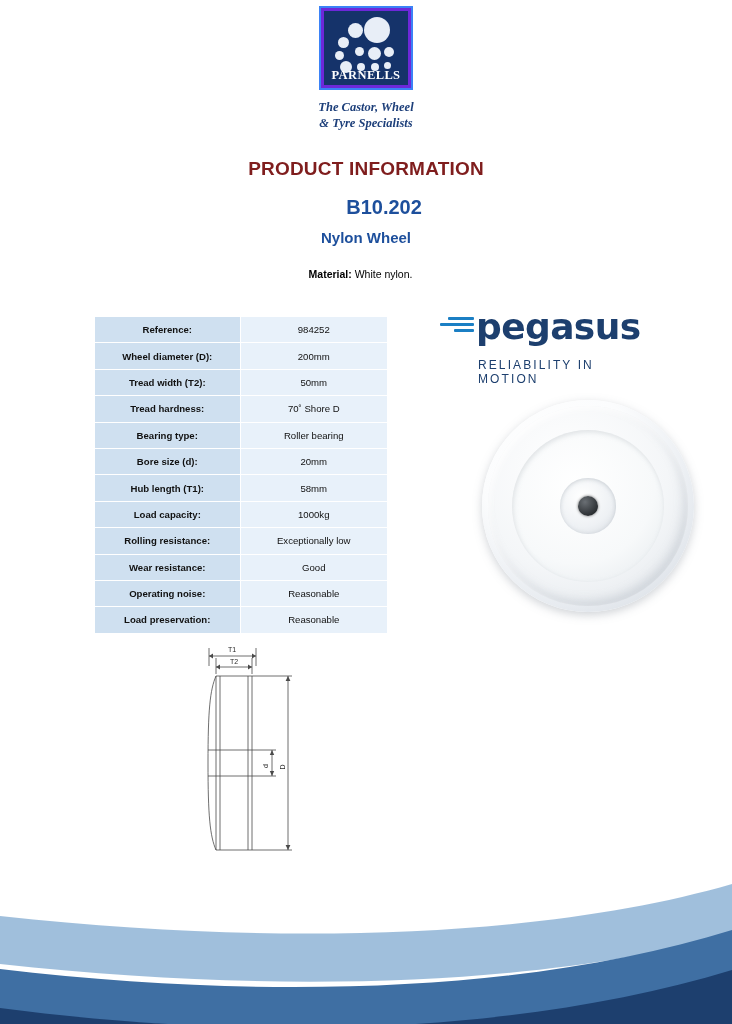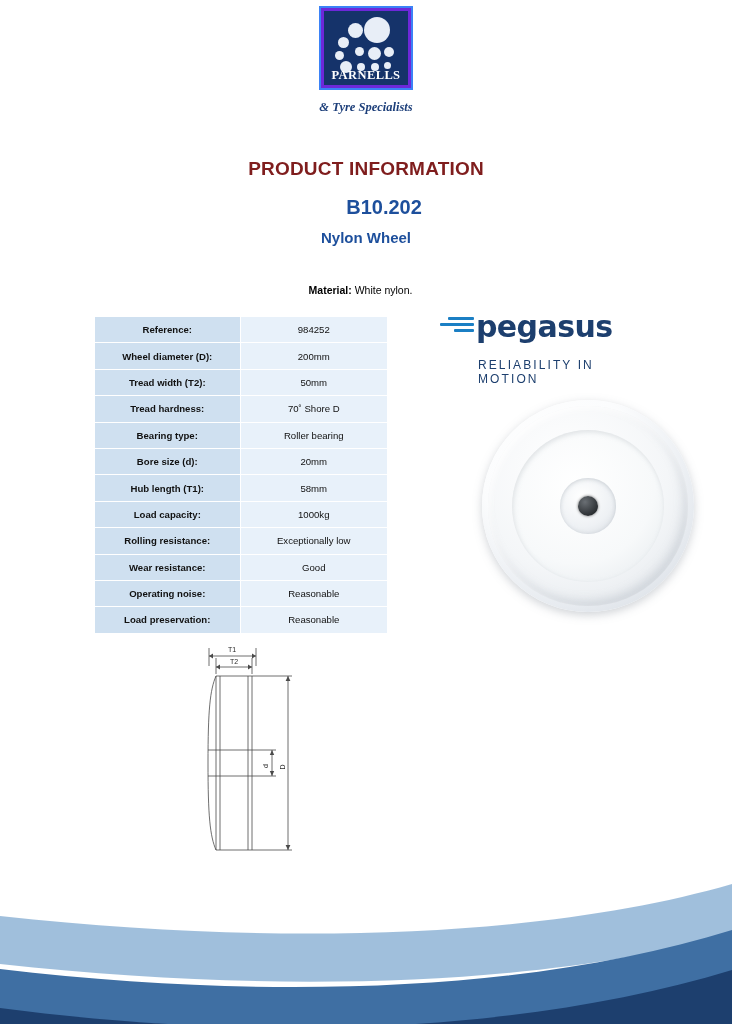--- a/index.html
+++ b/index.html
@@ -98,21 +98,20 @@
     color: #1d4f9c;
   }
   .material-line {
     position: absolute;
     top: 268px;
     left: 0;
     width: 721px;
     text-align: center;
     font-size: 10.5px;
     color: #000000;
-    margin-top: 16px;
   }
   .material-line b { font-weight: bold; }
 
   
   .spec-table {
     position: absolute;
     top: 316px;
     left: 94px;
     width: 294px;
     border-collapse: collapse;
@@ -154,21 +153,21 @@
     display: block;
     height: 3px;
     background: #1b7fc4;
     margin-bottom: 3px;
     border-radius: 1px;
   }
   .peg-bars i:nth-child(1) { width: 26px; margin-left: 8px; }
   .peg-bars i:nth-child(2) { width: 34px; margin-left: 0; }
   .peg-bars i:nth-child(3) { width: 20px; margin-left: 14px; }
   .peg-name {
-    font-size: 30px;
+    font-size: 36px;
     font-weight: bold;
     color: #1d3f6e;
     letter-spacing: -0.6px;
     line-height: 30px;
     font-family: "DejaVu Sans", sans-serif;
     text-align: center;
   }
   .peg-tag {
     margin-top: 16px;
     margin-left: 38px;
@@ -262,20 +261,21 @@
         <i style="width:13px;height:13px;left:44px;top:36px;"></i>
         <i style="width:10px;height:10px;left:60px;top:36px;"></i>
         <i style="width:8px;height:8px;left:33px;top:52px;"></i>
         <i style="width:8px;height:8px;left:47px;top:52px;"></i>
         <i style="width:7px;height:7px;left:60px;top:51px;"></i>
       </div>
       <div class="logo-word">PARNELLS</div>
     </div>
   </div>
   <div class="logo-tag">
+    <div>The Castor, Wheel</div>
     <div>&amp; Tyre Specialists</div>
   </div>
 </div>
 
 <div class="doc-title">PRODUCT INFORMATION</div>
 <div class="code-title">B10.202</div>
 <div class="sub-title">Nylon Wheel</div>
 <div class="material-line">
   <b>Material:</b>
   <span>White nylon.</span>

